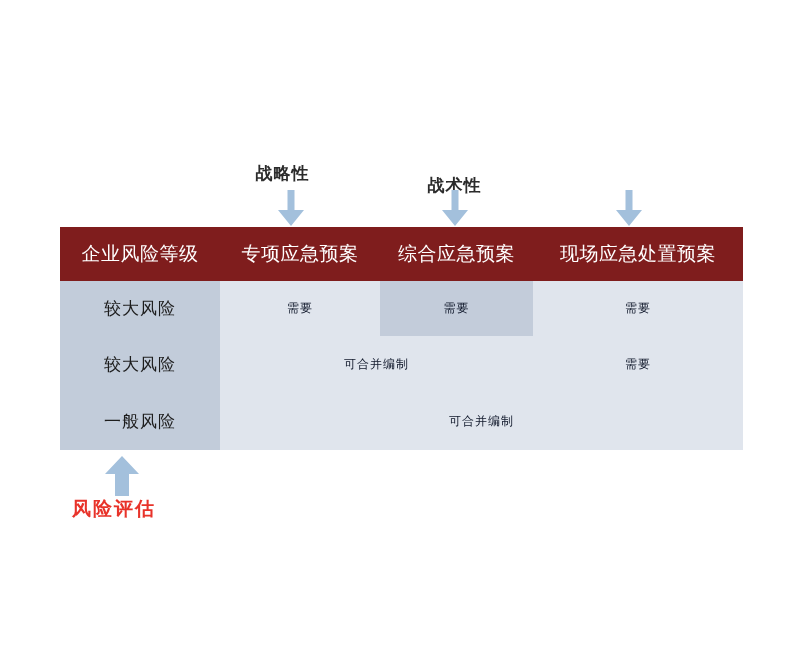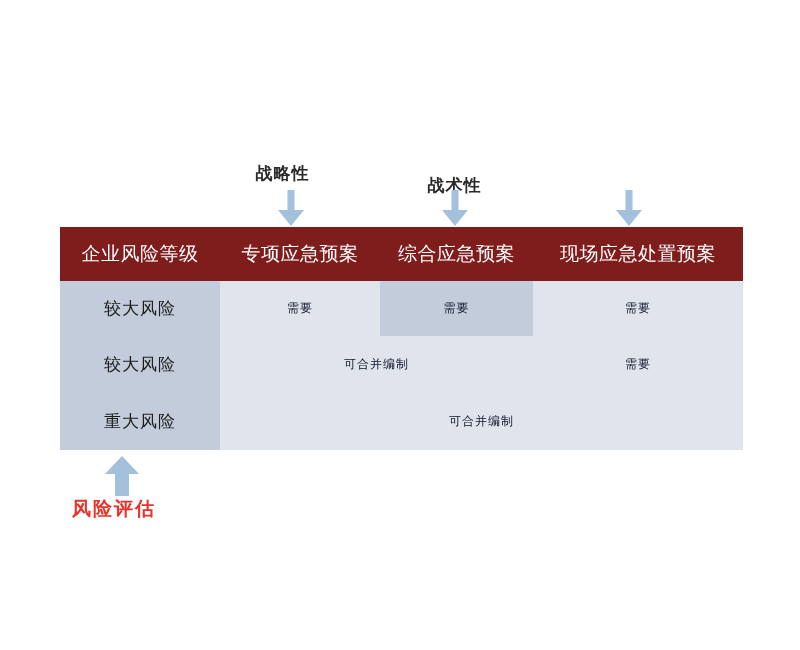--- a/index.html
+++ b/index.html
@@ -146,21 +146,21 @@
         <td class="cell">需要</td>
         <td class="cell hl">需要</td>
         <td class="cell">需要</td>
       </tr>
       <tr class="body-row r2">
         <td class="rowlabel">较大风险</td>
         <td class="cell" colspan="2">可合并编制</td>
         <td class="cell">需要</td>
       </tr>
       <tr class="body-row r3">
-        <td class="rowlabel">重大风险</td>
+        <td class="rowlabel">一般风险</td>
         <td class="cell" colspan="3">可合并编制</td>
       </tr>
     </tbody>
   </table>
 
   <svg class="arrow-up" style="left:104px; top:455px;" width="36" height="42" viewBox="0 0 36 42">
     <path d="M18 1 L35 19 H25 V41 H11 V19 H1 Z" fill="#a3c0dc"></path>
   </svg>
 
   <div id="risk-assess-label">风险评估</div>

